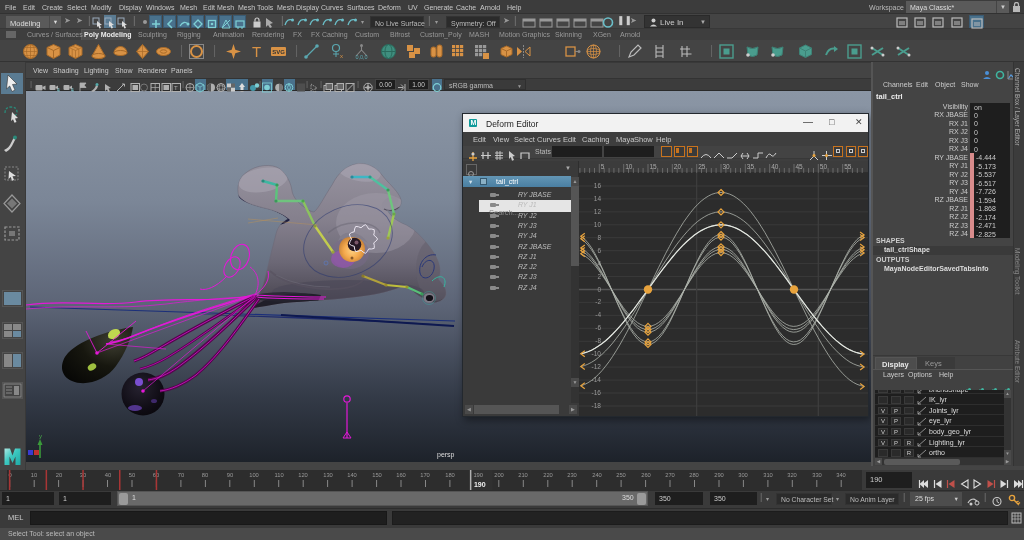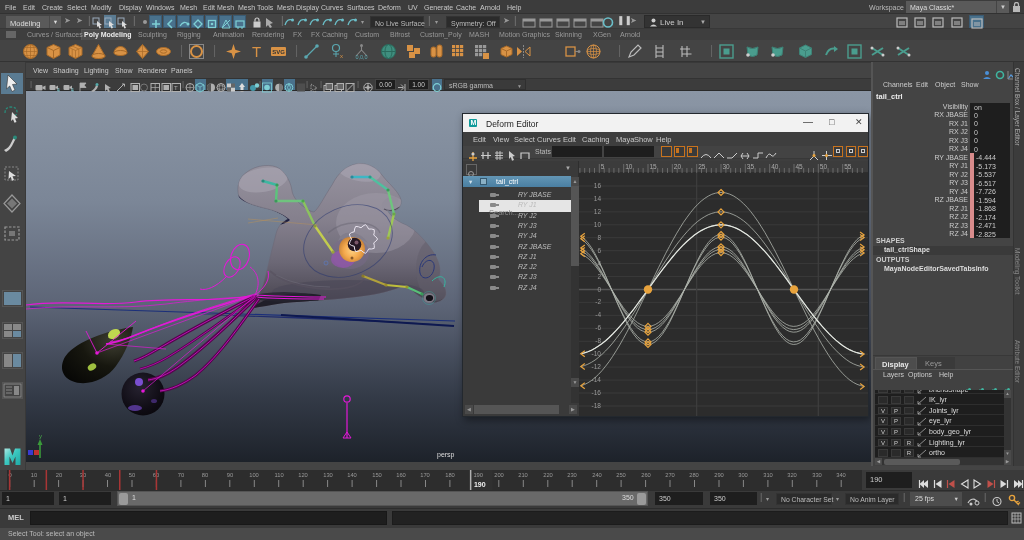--- a/index.html
+++ b/index.html
@@ -1380,21 +1380,21 @@
 <span class="abs" style="left:984px;top:492px;font-size:9px;color:#777;">|</span>
 <div class="abs" style="left:991px;top:493px;width:12px;height:11px;"><svg width="12" height="11">
         <circle cx="6" cy="5.5" r="4" fill="none" stroke="#ccc" stroke-width="1.1"></circle>
         <path d="M6 3 v2.5 l2 1.5" stroke="#ccc" fill="none"></path>
       </svg></div>
 <div class="abs" style="left:1008px;top:492px;width:13px;height:12px;"><svg width="13" height="12">
         <circle cx="4" cy="4" r="2.6" fill="none" stroke="#e8a33d" stroke-width="1.4"></circle>
         <path d="M6 6 L11 11 M8.5 8.5 l2 -1.5 M10 10 l2 -1.5" stroke="#e8a33d" stroke-width="1.4" fill="none"></path>
       </svg></div>
 <div class="abs" style="left:0;top:508px;width:1024px;height:19px;background:#3a3a3a;border-top:1px solid #2c2c2c;"></div>
-<span class="abs" style="left:8px;top:513px;font-size:7.5px;color:#ccc;font-weight:bold;">MEL</span>
+<span class="abs" style="left:8px;top:513px;font-size:7.5px;color:#ccc;font-weight:normal;">MEL</span>
 <div class="abs" style="left:30px;top:511px;width:357px;height:14px;background:#1e1e1e;border:1px solid #181818;"></div>
 <div class="abs" style="left:392px;top:511px;width:616px;height:14px;background:#222;border:1px solid #1c1c1c;"></div>
 <div class="abs" style="left:1011px;top:511px;width:11px;height:14px;"><svg width="11" height="14">
         <rect x="1" y="2" width="9" height="10" fill="none" stroke="#bbb"></rect>
         <path d="M1 5 h9 M1 8 h9 M4 2 v10 M7 2 v10" stroke="#bbb" stroke-width=".7"></path>
       </svg></div>
 <div class="abs" style="left:0;top:527px;width:1024px;height:13px;background:#4a4a4a;border-top:1px solid #3a3a3a;"></div>
 <span class="abs" style="left:8px;top:530px;font-size:7px;color:#bbb;">Select Tool: select an object</span>
 </div>
 </body></html>

